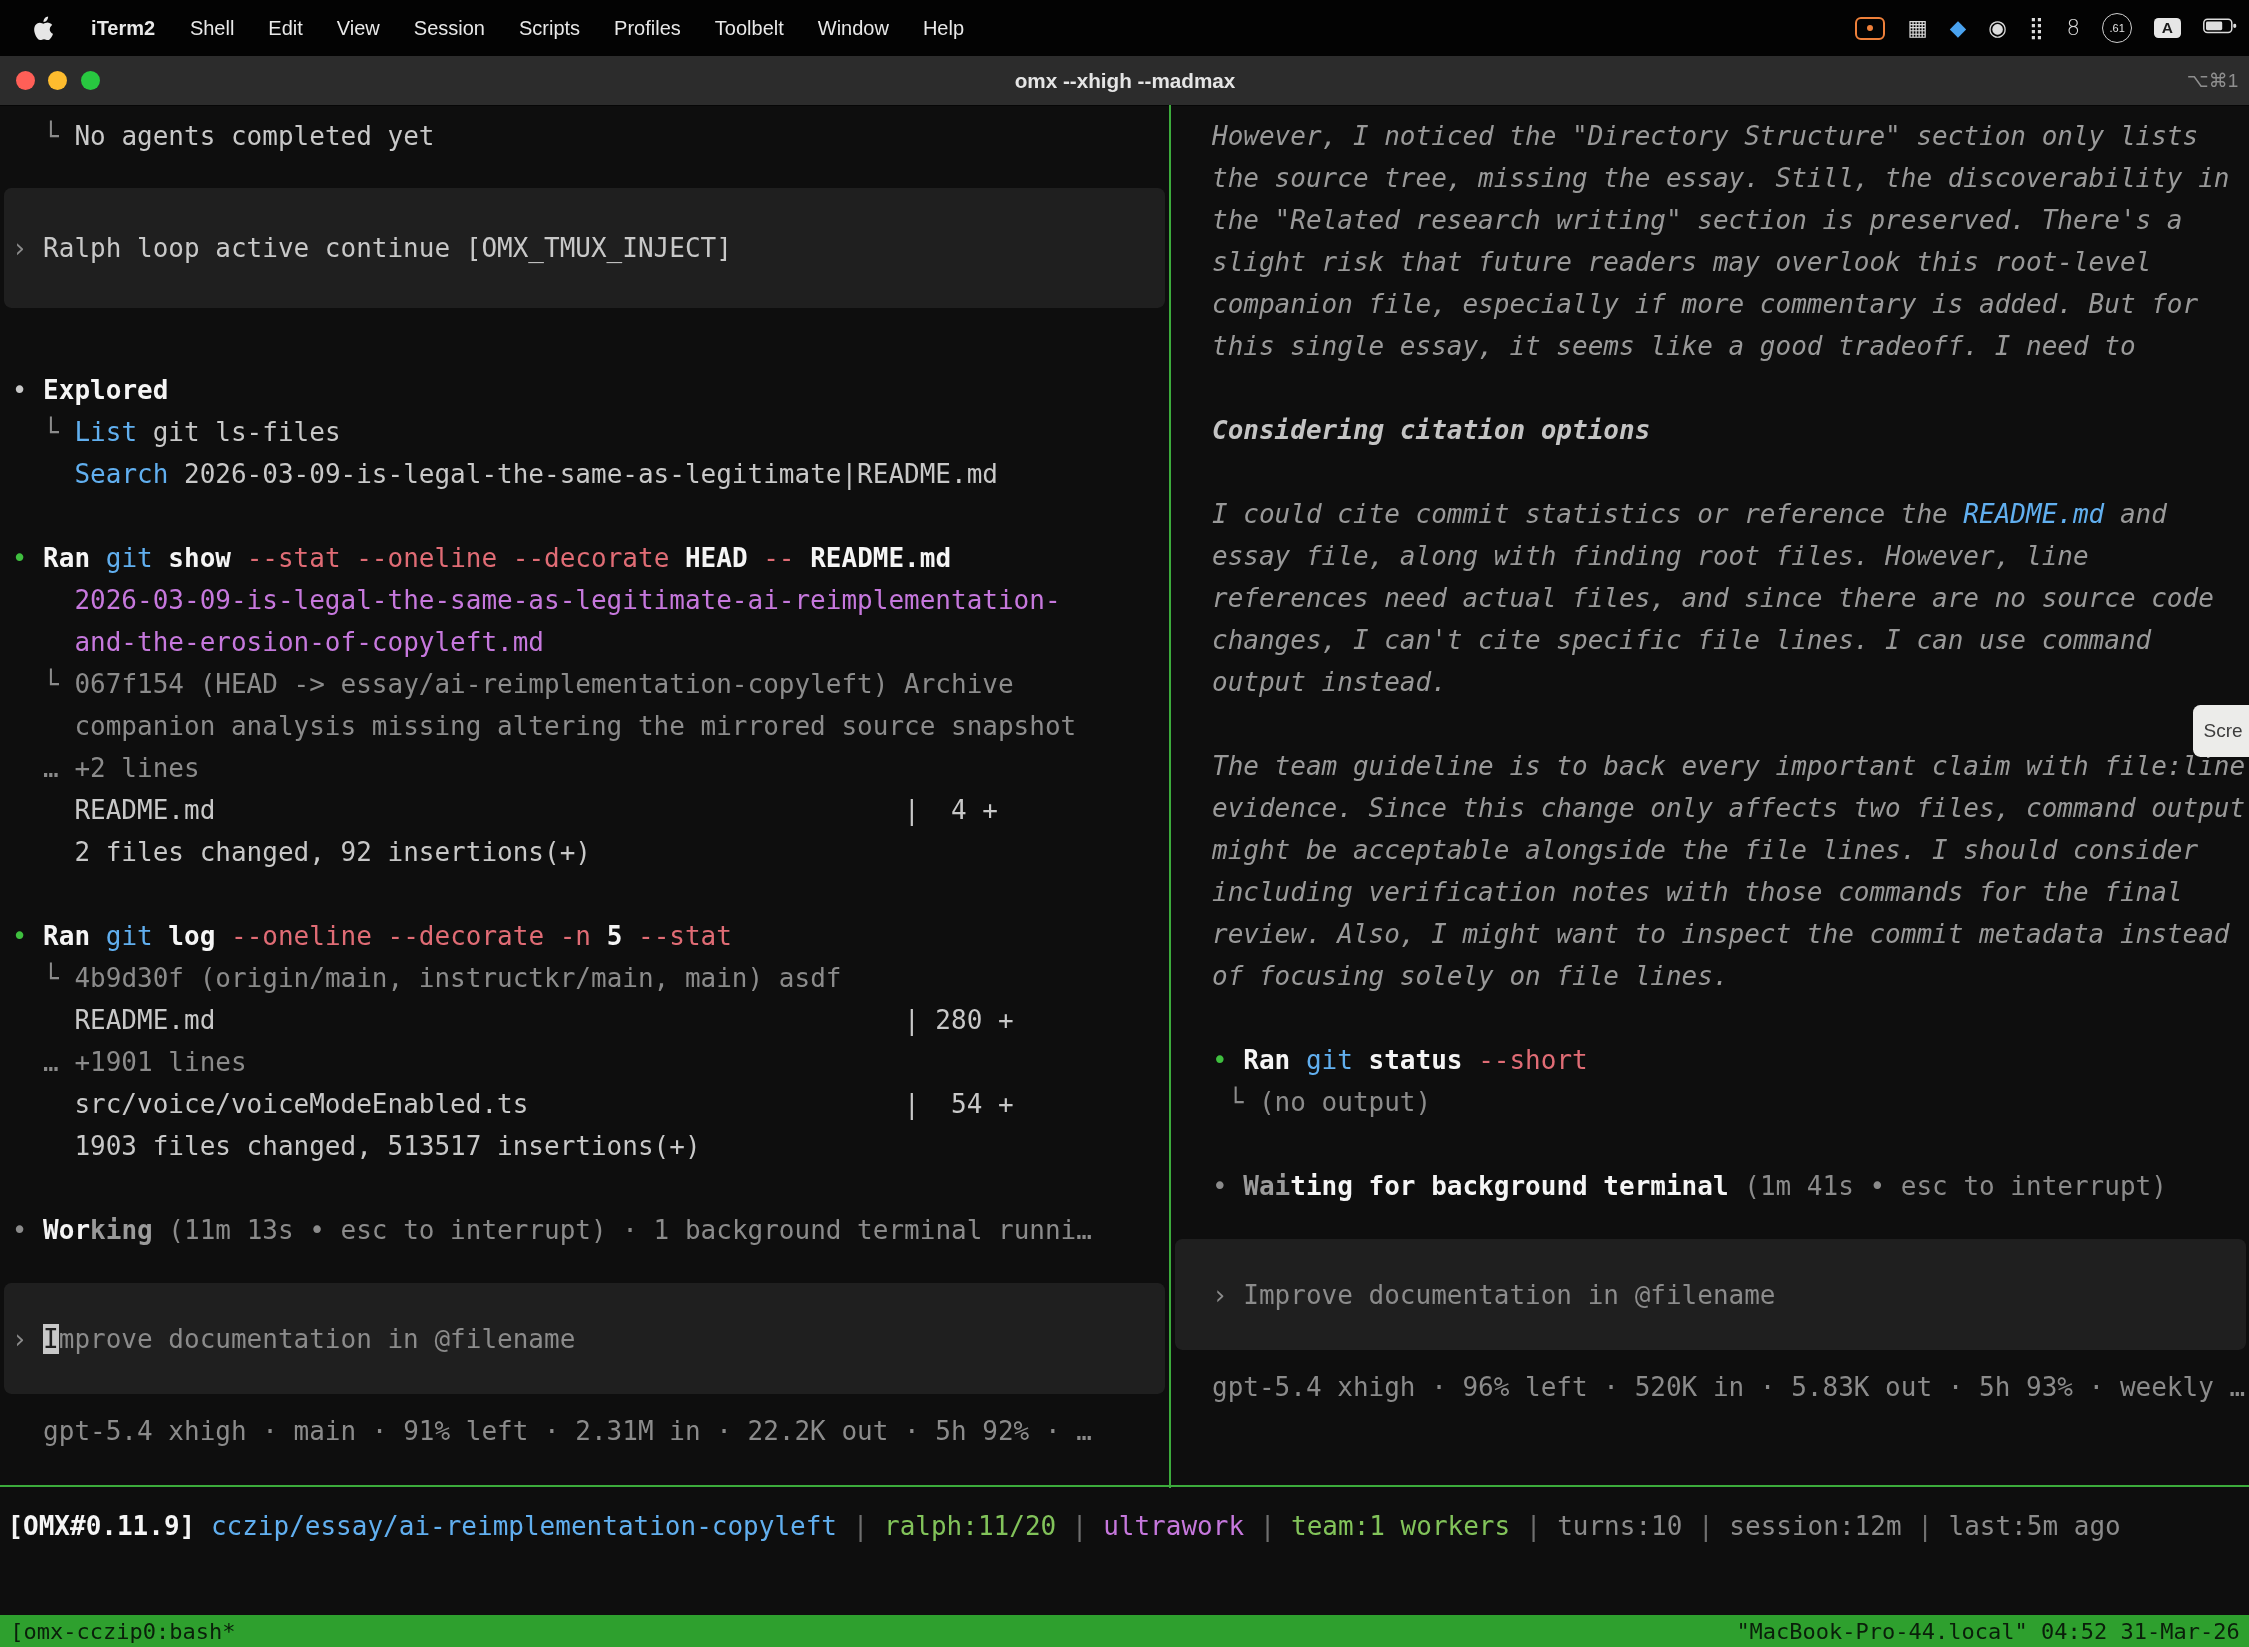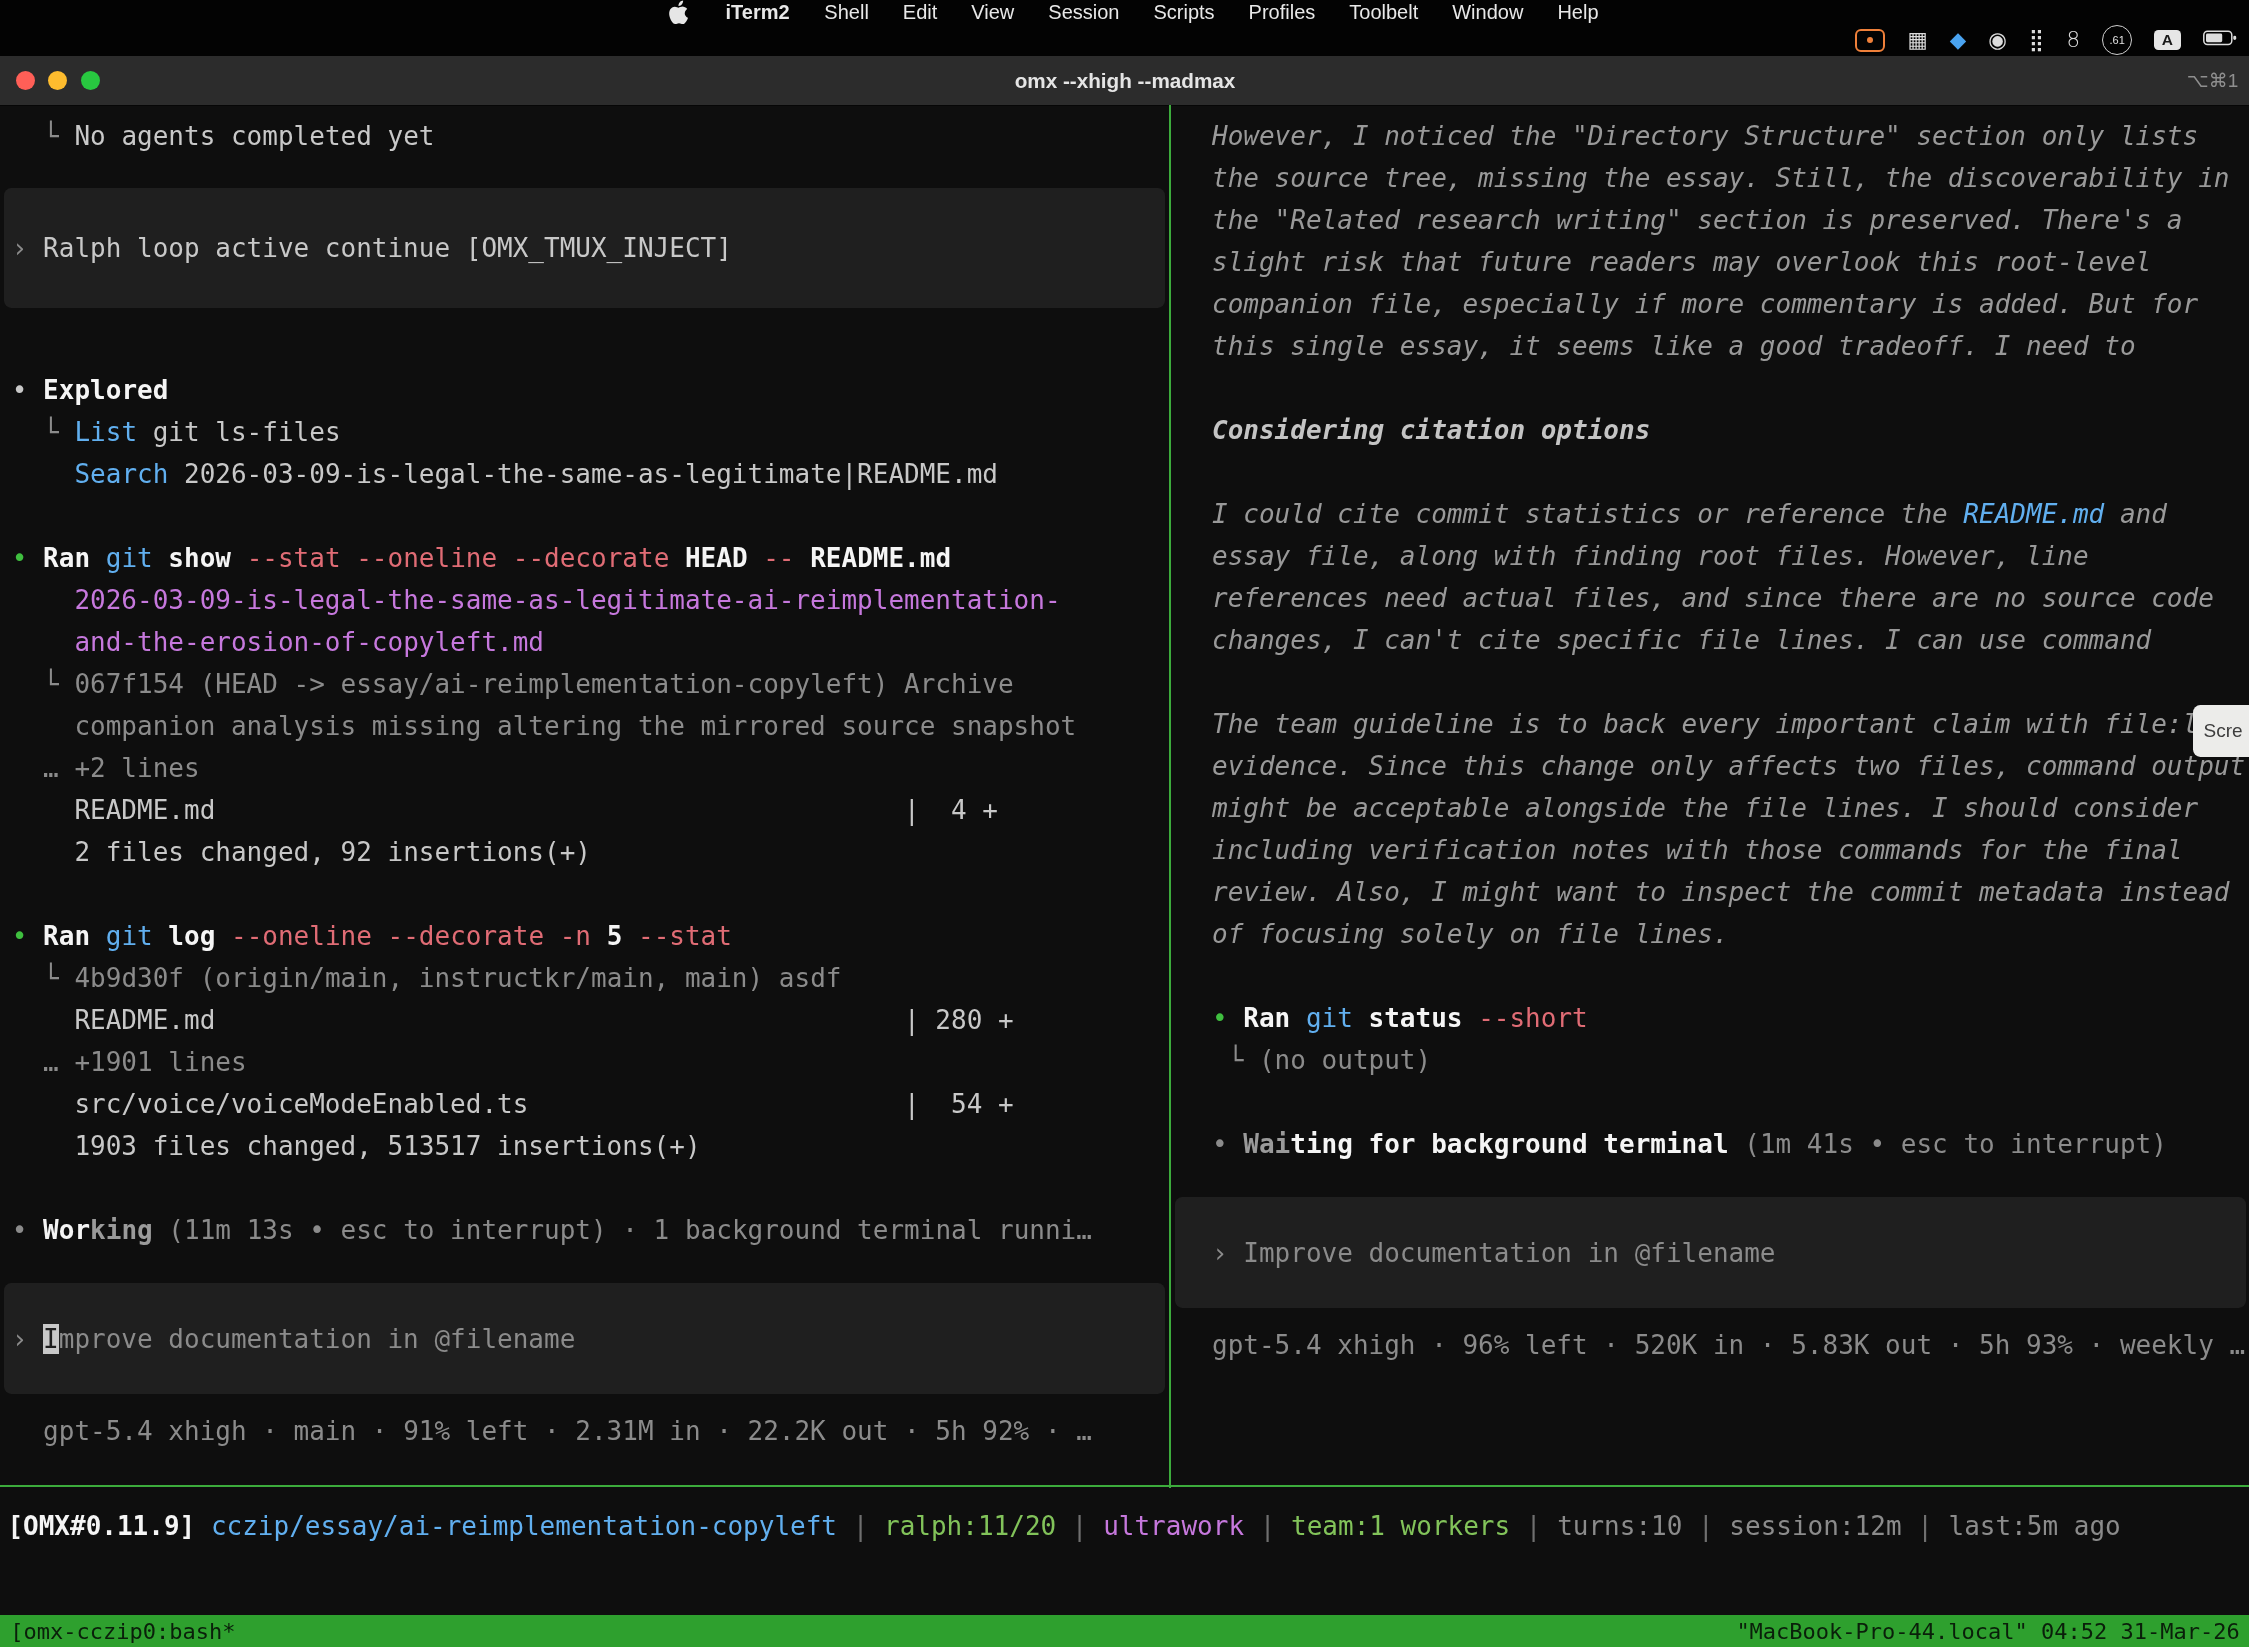--- a/index.html
+++ b/index.html
@@ -1,21 +1,21 @@
 <!DOCTYPE html>
 <html style="font-size:11.8px"><head>
 <meta charset="utf-8">
 <style>
   html,body{margin:0;padding:0;background:#000;}
   #root{position:relative;width:2250px;height:1648px;background:#0e0e0e;overflow:hidden;
         font-family:"DejaVu Sans Mono","Liberation Mono",monospace;}
   
   .menubar{position:absolute;left:0;top:0;width:2250px;height:56px;background:#030303;
            display:flex;align-items:center;color:#e8e8e8;
-           font-family:"Liberation Sans","DejaVu Sans",sans-serif;font-size:20px;flex-direction:column;}
+           font-family:"Liberation Sans","DejaVu Sans",sans-serif;font-size:20px;}
   .mb-left{display:flex;align-items:center;padding-left:25px;}
   .mb-apple{display:flex;align-items:center;padding:0 19px 0 7.4px;}
   .mb-app{font-weight:bold;padding:0 17.7px;}
   .mb-item{padding:0 17px;cursor:default;}
   .mb-right{margin-left:auto;display:flex;align-items:center;gap:22px;padding-right:13.3px;}
   .rec-ind{width:26.6px;height:19px;border:2.2px solid #ef803a;border-radius:5.9px;position:relative;}
   .rec-ind::after{content:"";position:absolute;left:50%;top:50%;width:5.9px;height:5.9px;margin:-3px 0 0 -3px;
                   border-radius:50%;background:#ef803a;}
   .mb-glyph{color:#dcdcdc;font-size:21.4px;font-family:"DejaVu Sans",sans-serif;line-height:1;}
   .badge61{width:28px;height:28px;border:1.5px solid #cfcfcf;border-radius:50%;display:flex;
@@ -159,20 +159,21 @@
       <div class="t-line"><span class="s-it">slight risk that future readers may overlook this root-level</span></div>
       <div class="t-line"><span class="s-it">companion file, especially if more commentary is added. But for</span></div>
       <div class="t-line"><span class="s-it">this single essay, it seems like a good tradeoff. I need to</span></div>
       <div class="t-blank"></div>
       <div class="t-line"><span class="s-itb">Considering citation options</span></div>
       <div class="t-blank"></div>
       <div class="t-line"><span class="s-it">I could cite commit statistics or reference the </span><span class="s-itblue">README.md</span><span class="s-it"> and</span></div>
       <div class="t-line"><span class="s-it">essay file, along with finding root files. However, line</span></div>
       <div class="t-line"><span class="s-it">references need actual files, and since there are no source code</span></div>
       <div class="t-line"><span class="s-it">changes, I can't cite specific file lines. I can use command</span></div>
+      <div class="t-line"><span class="s-it">output instead.</span></div>
       <div class="t-blank"></div>
       <div class="t-line"><span class="s-it">The team guideline is to back every important claim with file:line</span></div>
       <div class="t-line"><span class="s-it">evidence. Since this change only affects two files, command output</span></div>
       <div class="t-line"><span class="s-it">might be acceptable alongside the file lines. I should consider</span></div>
       <div class="t-line"><span class="s-it">including verification notes with those commands for the final</span></div>
       <div class="t-line"><span class="s-it">review. Also, I might want to inspect the commit metadata instead</span></div>
       <div class="t-line"><span class="s-it">of focusing solely on file lines.</span></div>
       <div class="t-blank"></div>
       <div class="t-line"><span class="s-grn">• </span><span class="s-wht">Ran </span><span class="s-blue">git </span><span class="s-wht">status </span><span class="s-red">--short</span></div>
       <div class="t-line"><span class="s-dim"> └ </span><span class="s-dim">(no output)</span></div>

